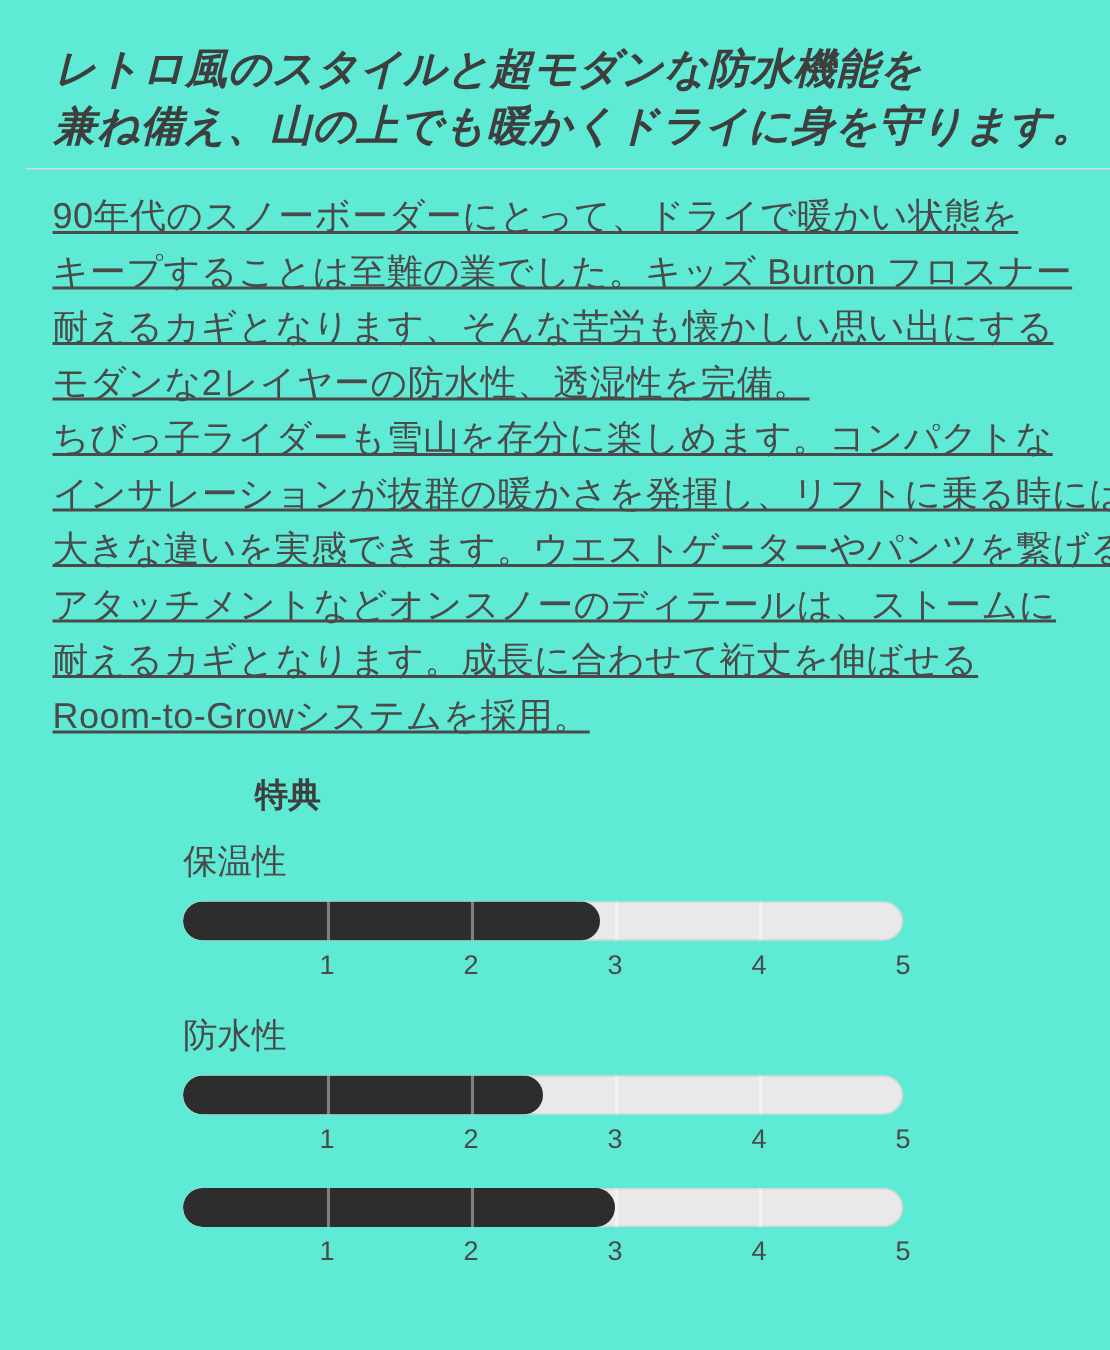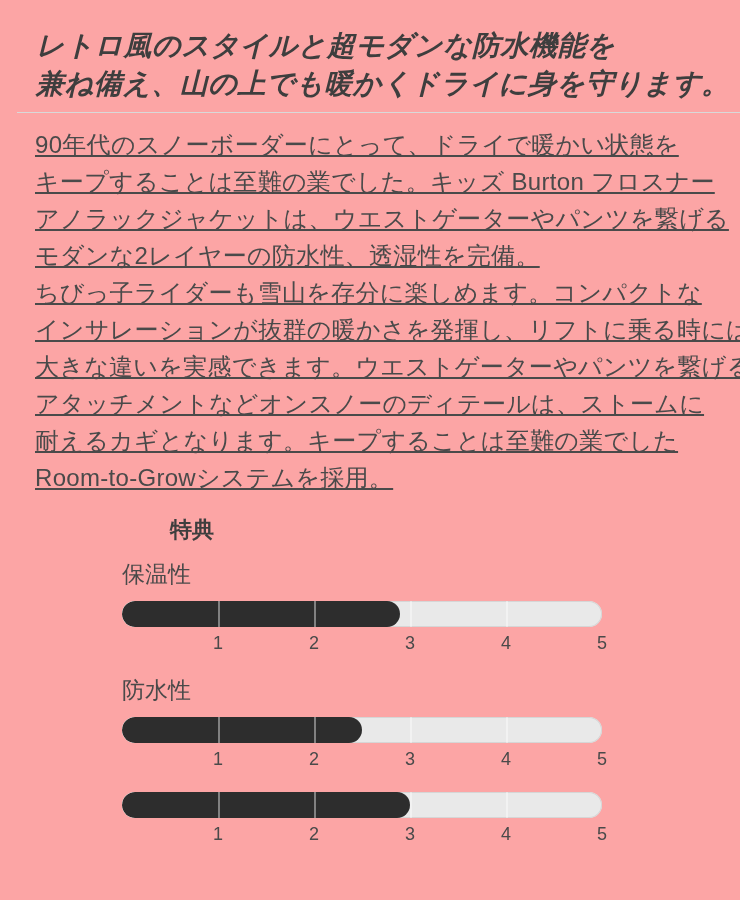--- a/index.html
+++ b/index.html
@@ -1,17 +1,17 @@
 <!DOCTYPE html>
 <html><head>
 <meta charset="utf-8">
 <style>
   html, body { margin: 0; padding: 0; background: #ffffff; }
   .page {
-    width: 740px; height: 900px; background: #fca5a5; overflow: hidden;
+    width: 740px; height: 900px; background: #5eead4; overflow: hidden;
     font-family: "Liberation Sans", "DejaVu Sans", sans-serif;
     position: relative;
   }
   .headline {
     margin: 0; padding: 27px 18px 0 36px;
     font-size: 28px; line-height: 38px;
     font-weight: bold; font-style: italic;
     color: #3e3e3e; letter-spacing: 0.5px;
   }
   .headline-line { display: block; white-space: nowrap; }
@@ -67,27 +67,27 @@
   <h1 class="headline">
     <span class="headline-line">レトロ風のスタイルと超モダンな防水機能を</span>
     <span class="headline-line">兼ね備え、山の上でも暖かくドライに身を守ります。</span>
   </h1>
 
   <hr class="divider">
 
   <p class="description">
     <span class="desc-line">90年代のスノーボーダーにとって、ドライで暖かい状態を</span>
     <span class="desc-line">キープすることは至難の業でした。キッズ Burton フロスナー</span>
-    <span class="desc-line">アノラックジャケットは、ウエストゲーターやパンツを繋げる</span>
+    <span class="desc-line">耐えるカギとなります、そんな苦労も懐かしい思い出にする</span>
     <span class="desc-line">モダンな2レイヤーの防水性、透湿性を完備。</span>
     <span class="desc-line">ちびっ子ライダーも雪山を存分に楽しめます。コンパクトな</span>
     <span class="desc-line">インサレーションが抜群の暖かさを発揮し、リフトに乗る時には</span>
     <span class="desc-line">大きな違いを実感できます。ウエストゲーターやパンツを繋げる</span>
     <span class="desc-line">アタッチメントなどオンスノーのディテールは、ストームに</span>
-    <span class="desc-line">耐えるカギとなります。キープすることは至難の業でした</span>
+    <span class="desc-line">耐えるカギとなります。成長に合わせて裄丈を伸ばせる</span>
     <span class="desc-line">Room-to-Growシステムを採用。</span>
   </p>
 
   <div class="features">
     <div class="features-title">特典</div>
 
     <div class="rating">
       <div class="rating-label">保温性</div>
       <div class="bar-track">
         <div class="bar-fill" style="width: 58%;"></div>

